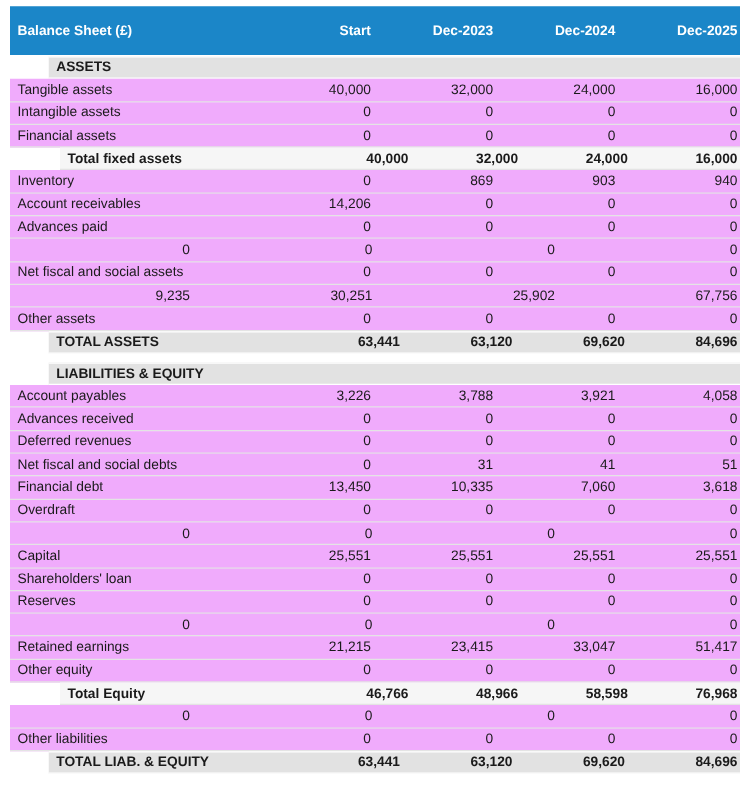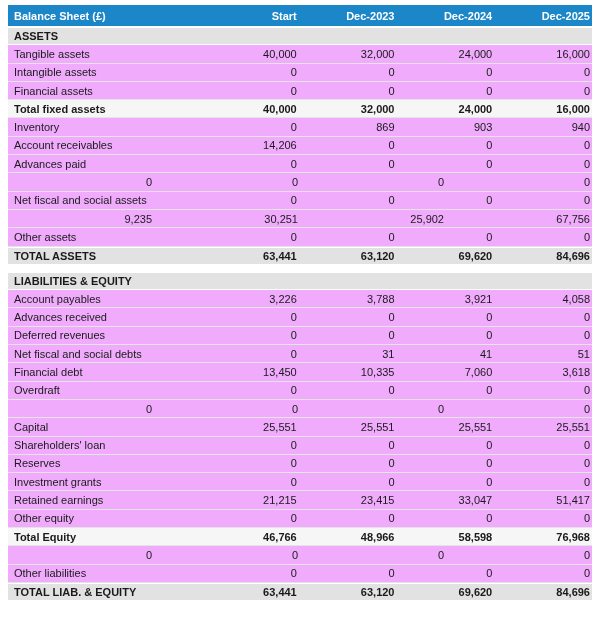--- a/index.html
+++ b/index.html
@@ -20,42 +20,44 @@
     color: var(--text);
   }
   .sheet {
     position: absolute;
     top: 5px; left: 8px;
     width: 584px;
   }
   .thead {
     display: flex;
     align-items: center;
-    height: 21px;
+    height: 39px;
     background: var(--header-bg);
     color: var(--header-text);
     font-weight: 700;
     margin-bottom: 1px;
   }
   .row {
     display: flex;
     align-items: center;
     height: 18.3px;
     border-bottom: 1px solid var(--row-border);
     background: #f0abfc;
   }
   .row.section, .row.total {
     background: var(--section-bg);
     font-weight: 700;
     border-bottom-color: #ffffff;
     border-top: 1px solid #ffffff;
+    margin-left: 31px;
   }
   .row.subtotal {
     background: var(--subtotal-bg);
     font-weight: 700;
+    margin-left: 40px;
   }
   .cell { overflow: hidden; white-space: nowrap; }
   .cell.label {
     flex: 0 0 193px;
     padding-left: 6px;
     text-align: left;
   }
   .cell.num {
     flex: 1;
     text-align: right;
@@ -235,21 +237,20 @@
         <div class="cell num">0</div>
       </div>
       <div class="row normal">
         <div class="cell label">Reserves</div>
         <div class="cell num">0</div>
         <div class="cell num">0</div>
         <div class="cell num">0</div>
         <div class="cell num">0</div>
       </div>
       <div class="row normal">
-        <div class="cell label">Investment grants</div>
         <div class="cell num">0</div>
         <div class="cell num">0</div>
         <div class="cell num">0</div>
         <div class="cell num">0</div>
       </div>
       <div class="row normal">
         <div class="cell label">Retained earnings</div>
         <div class="cell num">21,215</div>
         <div class="cell num">23,415</div>
         <div class="cell num">33,047</div>

